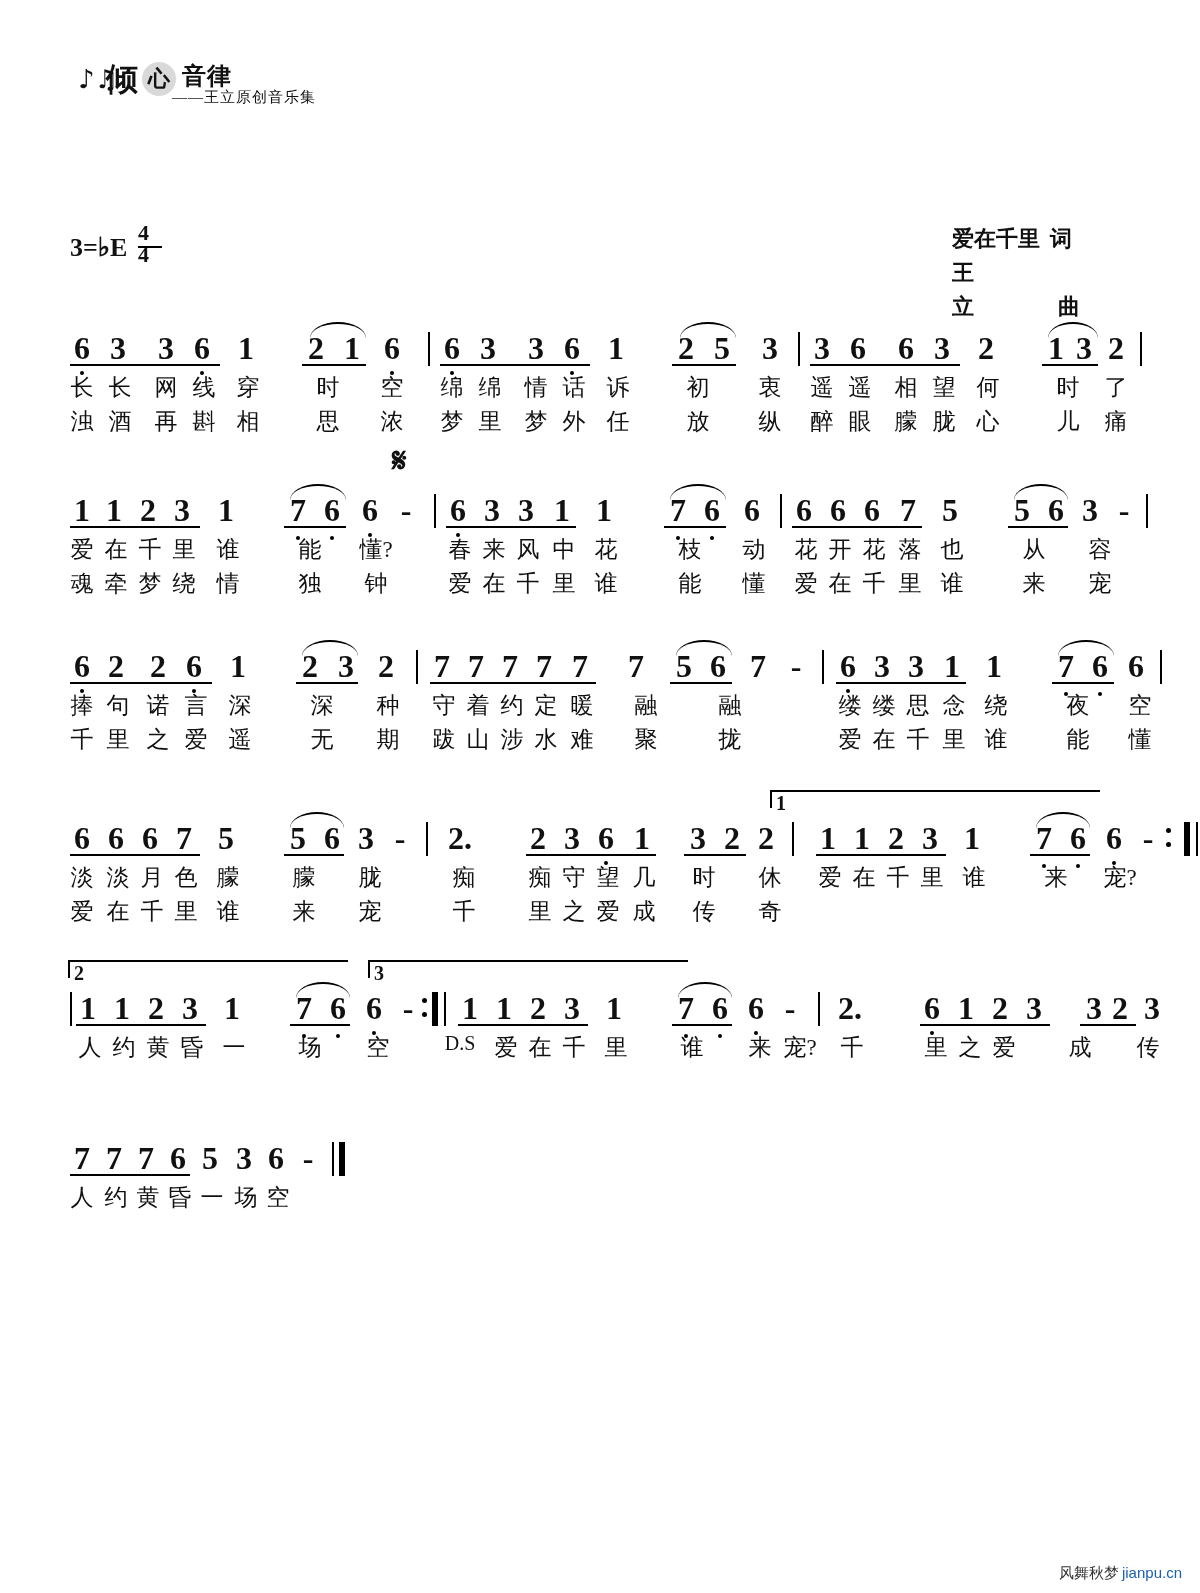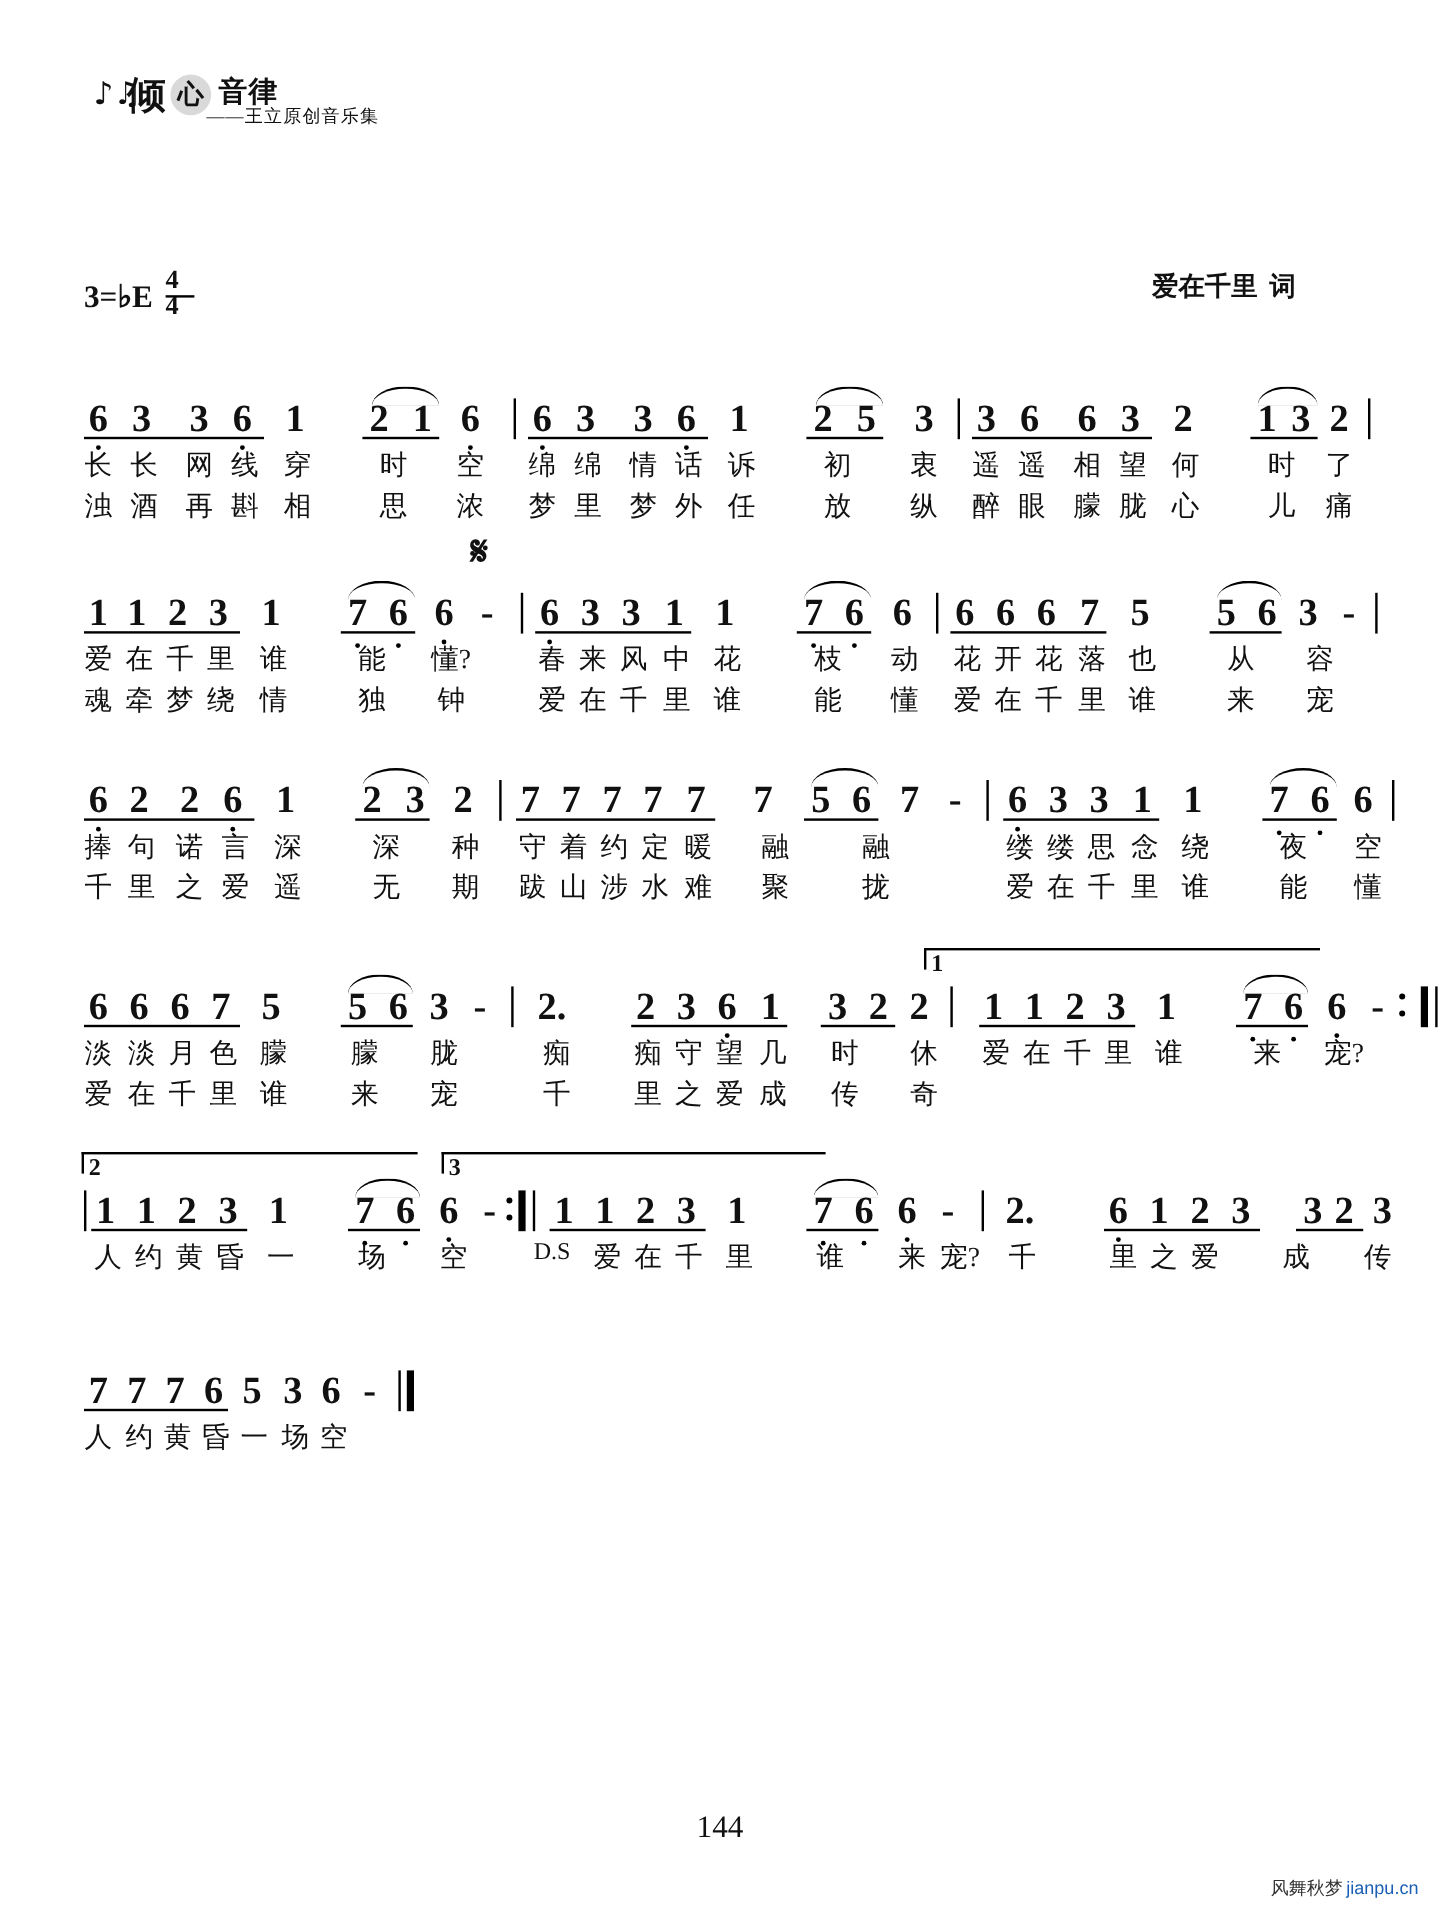--- a/index.html
+++ b/index.html
@@ -261,20 +261,23 @@
     <div class="logo-word1">倾</div>
     <div class="logo-circle">心</div>
     <div class="logo-word2">音律</div>
     <div class="logo-sub">——王立原创音乐集</div>
   </div>
 
 
   <div class="credits">
     <div class="credit-lyricist">
       <span>爱在千里</span><span class="role">词</span>
+    </div>
+    <div class="credit-composer">
+      <span class="name">王　立</span><span class="role">曲</span>
     </div>
   </div>
 
   <div class="keysig">3=♭E</div>
   <div class="meter">
     <span class="num">4</span>
     <span class="den">4</span>
   </div>
   <div style="position:absolute;left:138px;top:246px;width:24px;height:2px;background:#000;"></div>
 
@@ -752,19 +755,18 @@
       <span class="lyr" style="left:12px;">人</span>
       <span class="lyr" style="left:46px;">约</span>
       <span class="lyr" style="left:78px;">黄</span>
       <span class="lyr" style="left:110px;">昏</span>
       <span class="lyr" style="left:142px;">一</span>
       <span class="lyr" style="left:176px;">场</span>
       <span class="lyr" style="left:208px;">空</span>
     </div>
   </div>
 
-  <div class="page-number">144</div>
 
   <div class="watermark">
     <span class="cn">风舞秋梦</span><span class="url">jianpu.cn</span>
   </div>
 
 </div>
 
 </body></html>

